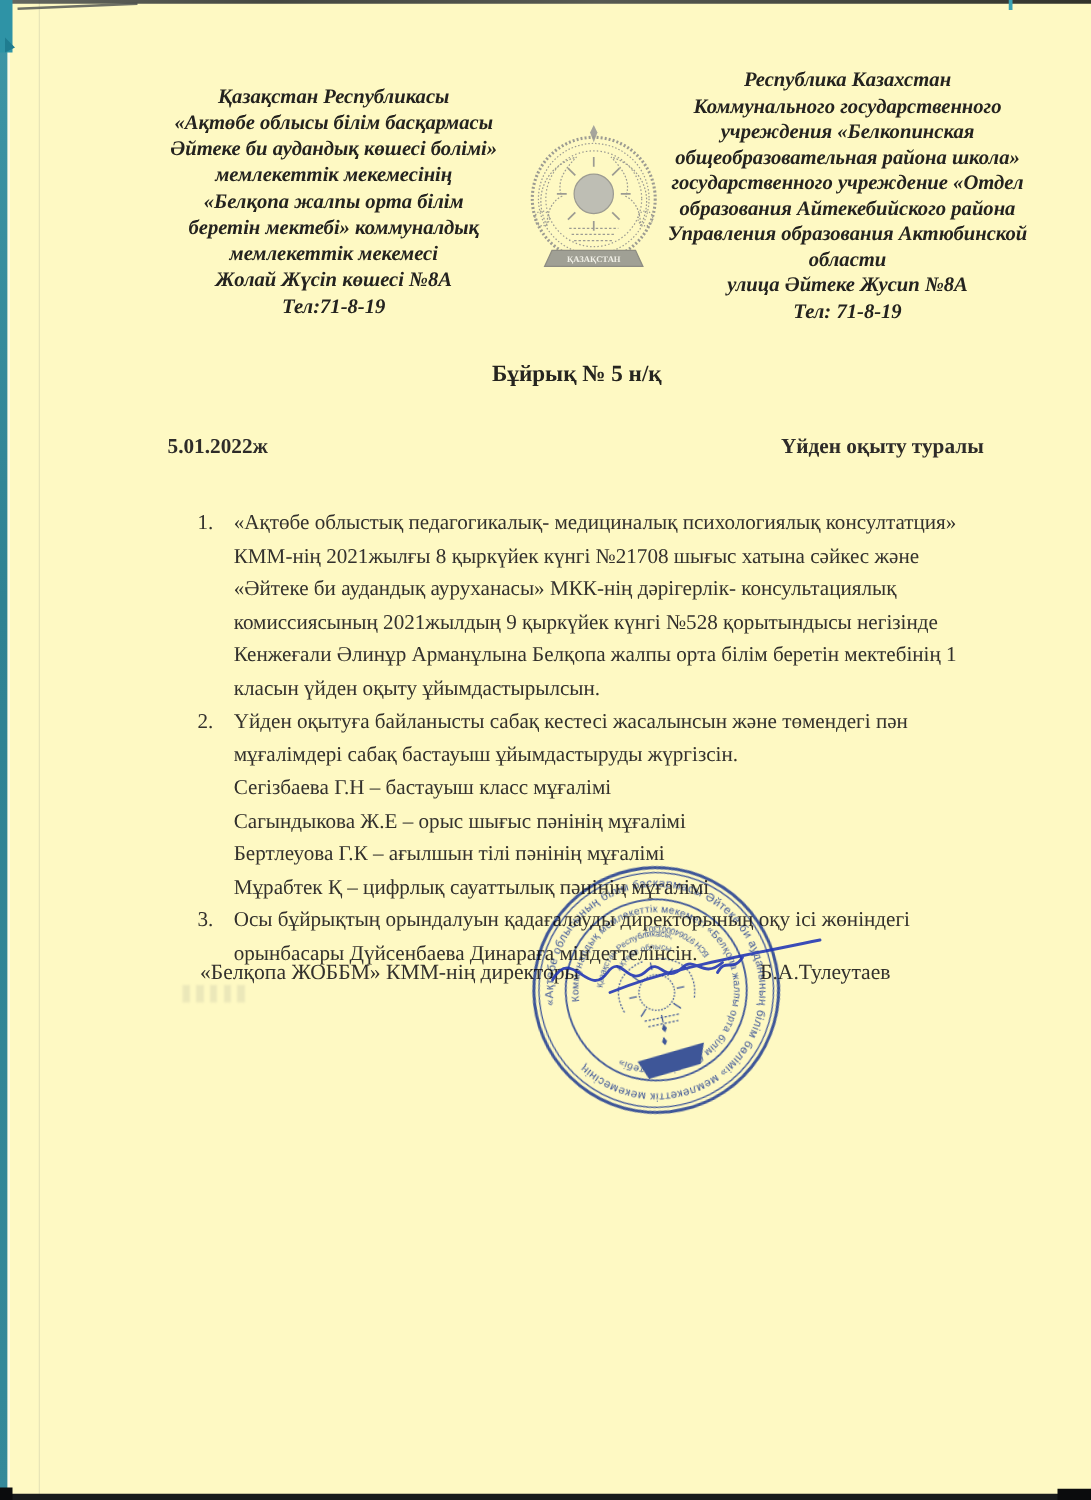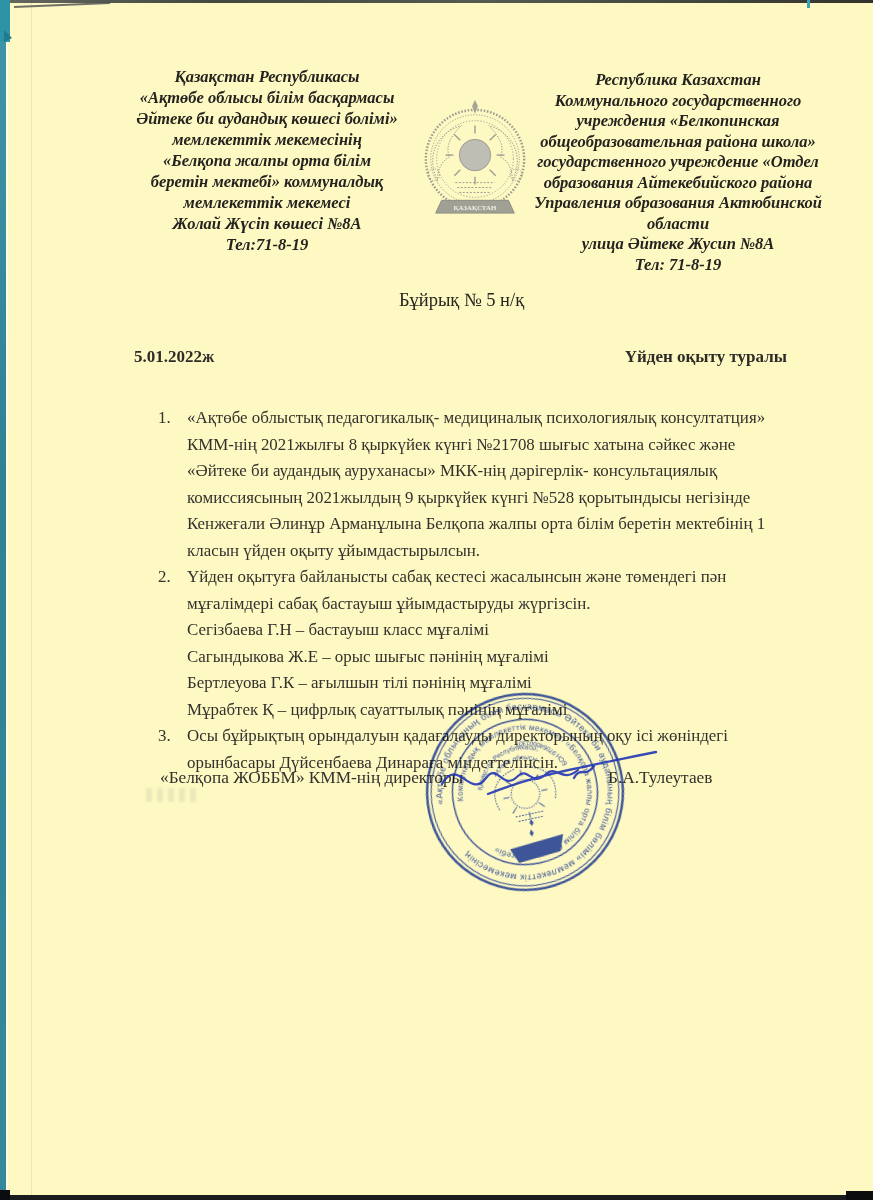--- a/index.html
+++ b/index.html
@@ -24,27 +24,27 @@
   .teal-speck{position:absolute;left:807px;top:0;width:3px;height:8px;background:#3aa3b5;}
   .edge-bottom{position:absolute;left:0;bottom:0;width:873px;height:5px;background:#191b1c;}
   .blob-br{position:absolute;right:0;bottom:0;width:27px;height:9px;background:#0b0c0d;}
   .blob-bl{position:absolute;left:0;bottom:0;width:10px;height:10px;background:#0b0c0d;}
   .bleed-artifact{position:absolute;left:146px;top:788px;width:52px;height:14px;
     background:repeating-linear-gradient(90deg,rgba(110,115,118,.25) 0 6px,transparent 6px 11px);
     filter:blur(1px);opacity:.5;}
   
   .lh-left{position:absolute;left:108px;top:66px;width:318px;text-align:center;
     font-weight:bold;font-style:italic;font-size:16.5px;line-height:21px;color:#24231f;}
-  .lh-right{position:absolute;left:497px;top:70px;width:362px;text-align:center;
+  .lh-right{position:absolute;left:497px;top:54px;width:362px;text-align:center;
     font-weight:bold;font-style:italic;font-size:16.5px;line-height:20.5px;color:#24231f;}
   .lh-line{display:block;}
   .emblem{position:absolute;left:416px;top:96px;width:118px;height:128px;opacity:.88;filter:blur(.2px);}
   
   .order-title{position:absolute;left:50px;right:0;top:290px;text-align:center;
-    font-weight:normal;font-size:18.5px;color:#26251f;}
+    font-weight:bold;font-size:18.5px;color:#26251f;}
   .meta-date{position:absolute;left:134px;top:347px;font-weight:bold;font-size:17px;}
   .meta-subject{position:absolute;right:86px;top:347px;font-weight:bold;font-size:17px;}
   
   .olist{position:absolute;left:158px;top:405px;width:612px;font-size:16.9px;line-height:26.5px;color:#33312d;}
   .oli{position:relative;padding-left:29px;}
   .num{position:absolute;left:0;top:0;}
   .subline{display:block;}
   
   .sig-label{position:absolute;left:160px;top:768px;font-size:17.3px;color:#33312d;}
   .sig-name{position:absolute;left:608px;top:768px;font-size:17.3px;color:#33312d;}

